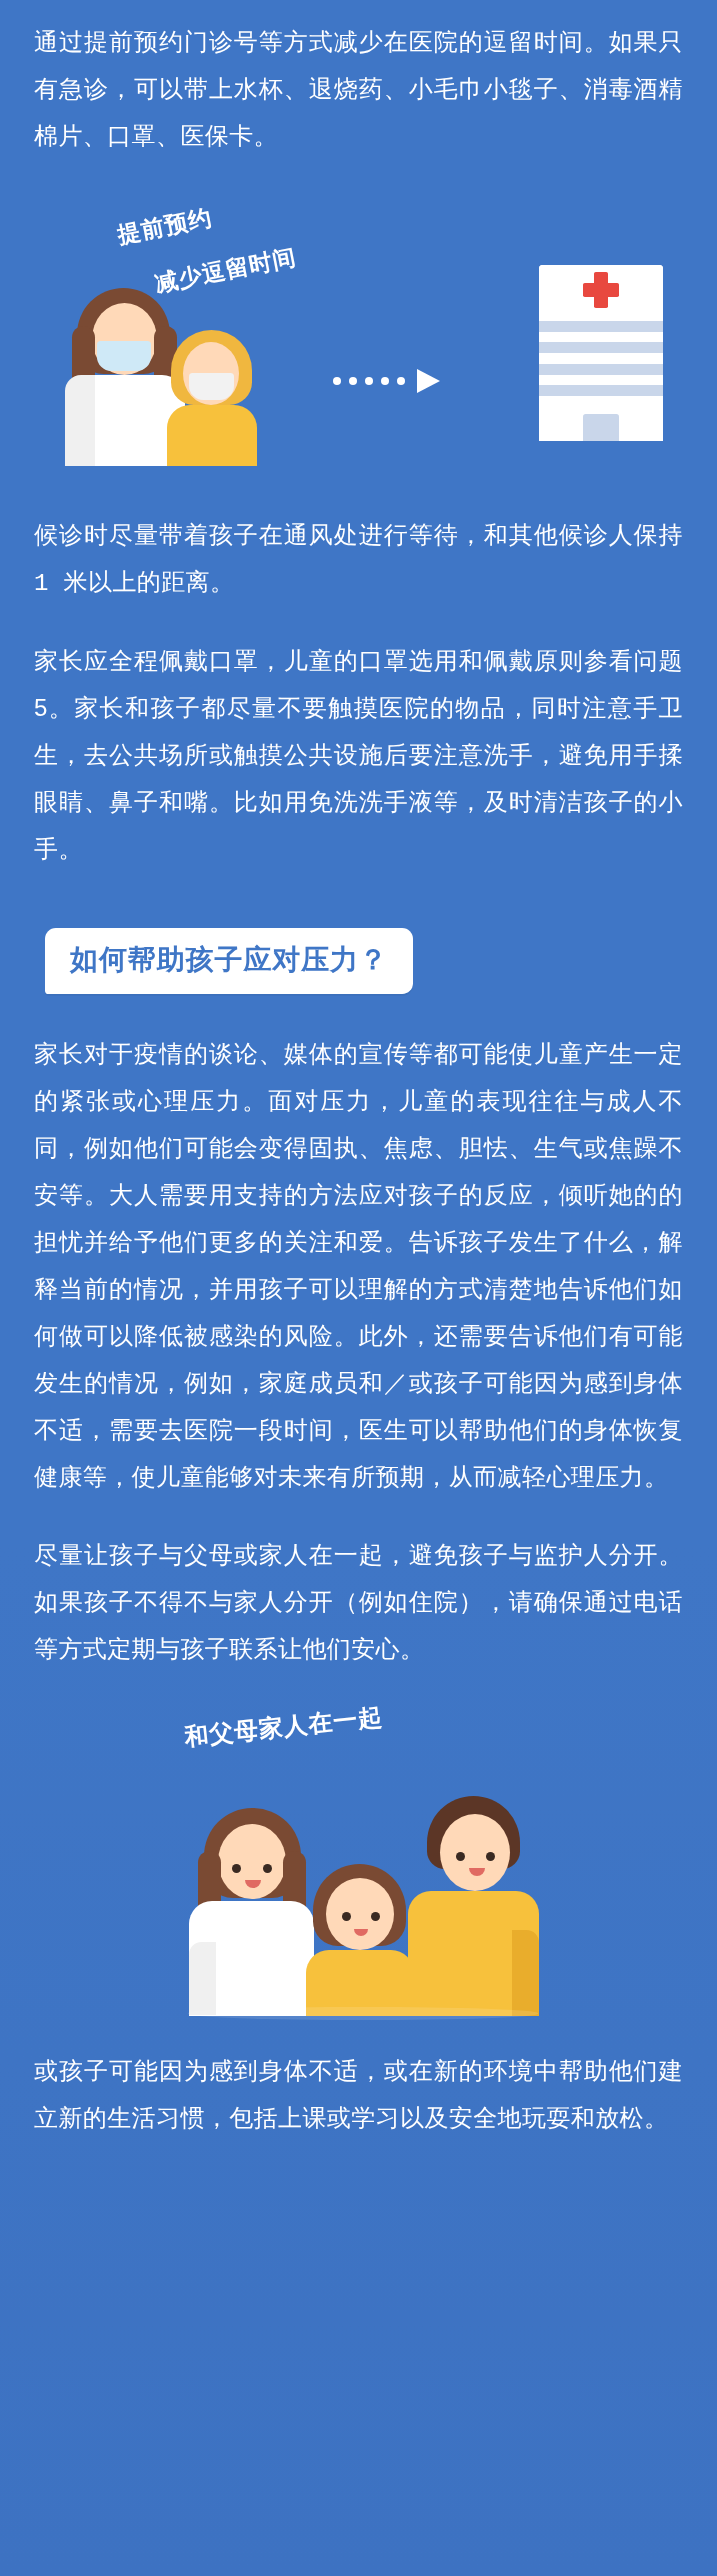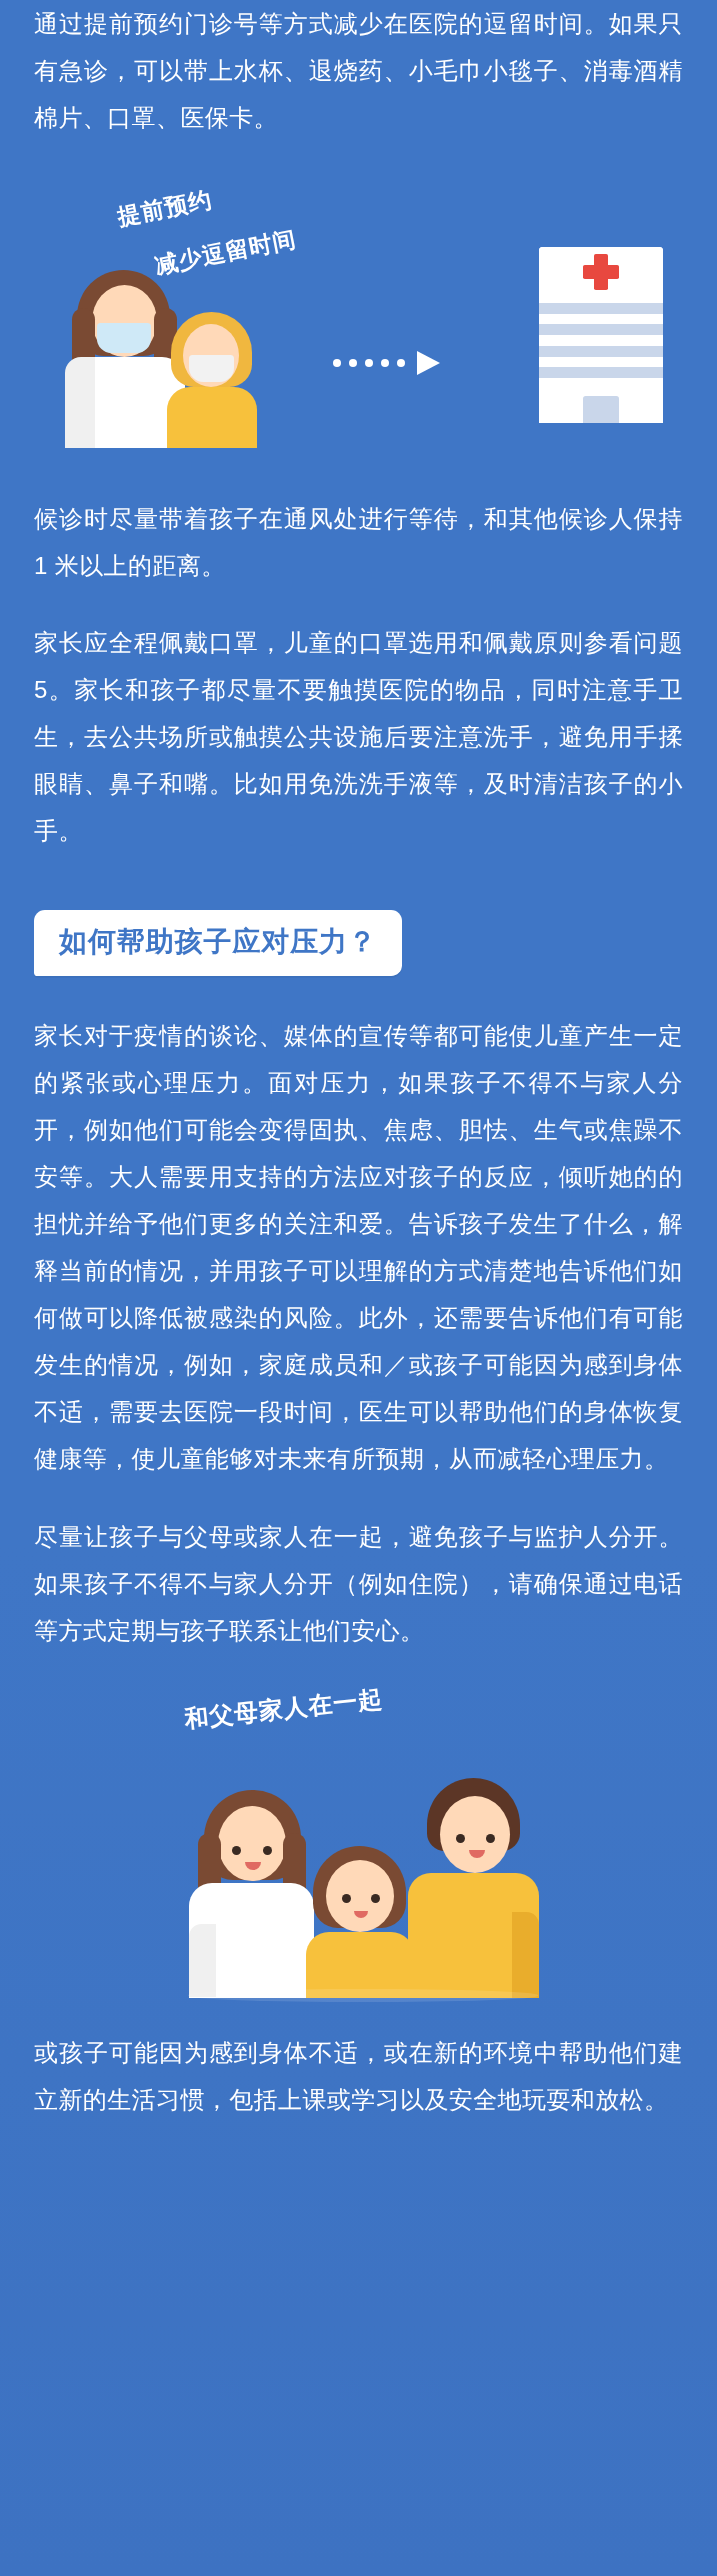--- a/index.html
+++ b/index.html
@@ -23,21 +23,21 @@
   .para {
     color: #ffffff;
     font-size: 24px;
     line-height: 47px;
     letter-spacing: 0.4px;
     padding: 0 34px;
     margin: 0 0 30.5px 0;
     text-align: justify;
   }
   .section-title-wrap {
-    padding: 0 34px;
+    padding: 0 45px;
     margin: 56px 0 36px 0;
   }
   .section-title {
     display: inline-block;
     background: #ffffff;
     color: #3f76c6;
     font-size: 28px;
     font-weight: bold;
     line-height: 1;
     padding: 18px 25px 20px 25px;
@@ -197,21 +197,21 @@
     background: rgba(255,255,255,0.12);
     border-radius: 50%;
   }
   .bottom-space { height: 36px; }
 </style>
 </head>
 <body>
 
 <div class="page">
 
-  <p class="para" style="">通过提前预约门诊号等方式减少在医院的逗留时间。如果只有急诊，可以带上水杯、退烧药、小毛巾小毯子、消毒酒精棉片、口罩、医保卡。</p>
+  <p class="para" style="padding-top:18px;">通过提前预约门诊号等方式减少在医院的逗留时间。如果只有急诊，可以带上水杯、退烧药、小毛巾小毯子、消毒酒精棉片、口罩、医保卡。</p>
 
   <div class="illus1">
 
     <div class="hand-label l1">提前预约</div>
     <div class="hand-label l2">减少逗留时间</div>
 
     <div class="people1">
 
       <div class="figure" style="left:9px; top:0; width:125px; height:179px;">
         <div class="hair" style="left:16px; top:1.8px; width:93px; height:86px; background:#7a4a33; border-radius:47px 47px 27px 27px;"></div>
@@ -248,29 +248,29 @@
         <div class="stripe" style="top:56px;"></div>
         <div class="stripe" style="top:77px;"></div>
         <div class="stripe" style="top:99px;"></div>
         <div class="stripe" style="top:120px;"></div>
         <div class="base"></div>
         <div class="door"></div>
       </div>
     </div>
   </div>
 
-  <p class="para" style="margin-top:27px;">候诊时尽量带着孩子在通风处进行等待，和其他候诊人保持 1 米以上的距离。</p>
+  <p class="para" style="margin-top:27px;font-family:Liberation Mono, monospace;">候诊时尽量带着孩子在通风处进行等待，和其他候诊人保持 1 米以上的距离。</p>
 
   <p class="para">家长应全程佩戴口罩，儿童的口罩选用和佩戴原则参看问题 5。家长和孩子都尽量不要触摸医院的物品，同时注意手卫生，去公共场所或触摸公共设施后要注意洗手，避免用手揉眼睛、鼻子和嘴。比如用免洗洗手液等，及时清洁孩子的小手。</p>
 
   <div class="section-title-wrap">
     <span class="section-title">如何帮助孩子应对压力？</span>
   </div>
 
-  <p class="para">家长对于疫情的谈论、媒体的宣传等都可能使儿童产生一定的紧张或心理压力。面对压力，如果孩子不得不与家人分开，例如他们可能会变得固执、焦虑、胆怯、生气或焦躁不安等。大人需要用支持的方法应对孩子的反应，倾听她的的担忧并给予他们更多的关注和爱。告诉孩子发生了什么，解释当前的情况，并用孩子可以理解的方式清楚地告诉他们如何做可以降低被感染的风险。此外，还需要告诉他们有可能发生的情况，例如，家庭成员和／或孩子可能因为感到身体不适，需要去医院一段时间，医生可以帮助他们的身体恢复健康等，使儿童能够对未来有所预期，从而减轻心理压力。</p>
+  <p class="para">家长对于疫情的谈论、媒体的宣传等都可能使儿童产生一定的紧张或心理压力。面对压力，儿童的表现往往与成人不同，例如他们可能会变得固执、焦虑、胆怯、生气或焦躁不安等。大人需要用支持的方法应对孩子的反应，倾听她的的担忧并给予他们更多的关注和爱。告诉孩子发生了什么，解释当前的情况，并用孩子可以理解的方式清楚地告诉他们如何做可以降低被感染的风险。此外，还需要告诉他们有可能发生的情况，例如，家庭成员和／或孩子可能因为感到身体不适，需要去医院一段时间，医生可以帮助他们的身体恢复健康等，使儿童能够对未来有所预期，从而减轻心理压力。</p>
 
   <p class="para">尽量让孩子与父母或家人在一起，避免孩子与监护人分开。如果孩子不得不与家人分开（例如住院），请确保通过电话等方式定期与孩子联系让他们安心。</p>
 
   <div class="illus2">
     <div class="hand-label">和父母家人在一起</div>
 
     <div class="family">
 
       <div class="figure" style="left:0px; top:43px; width:134px; height:208px;">
         <div class="hair" style="left:20px; top:0; width:97px; height:90px; background:#7a4a33; border-radius:48px 48px 29px 29px;"></div>

